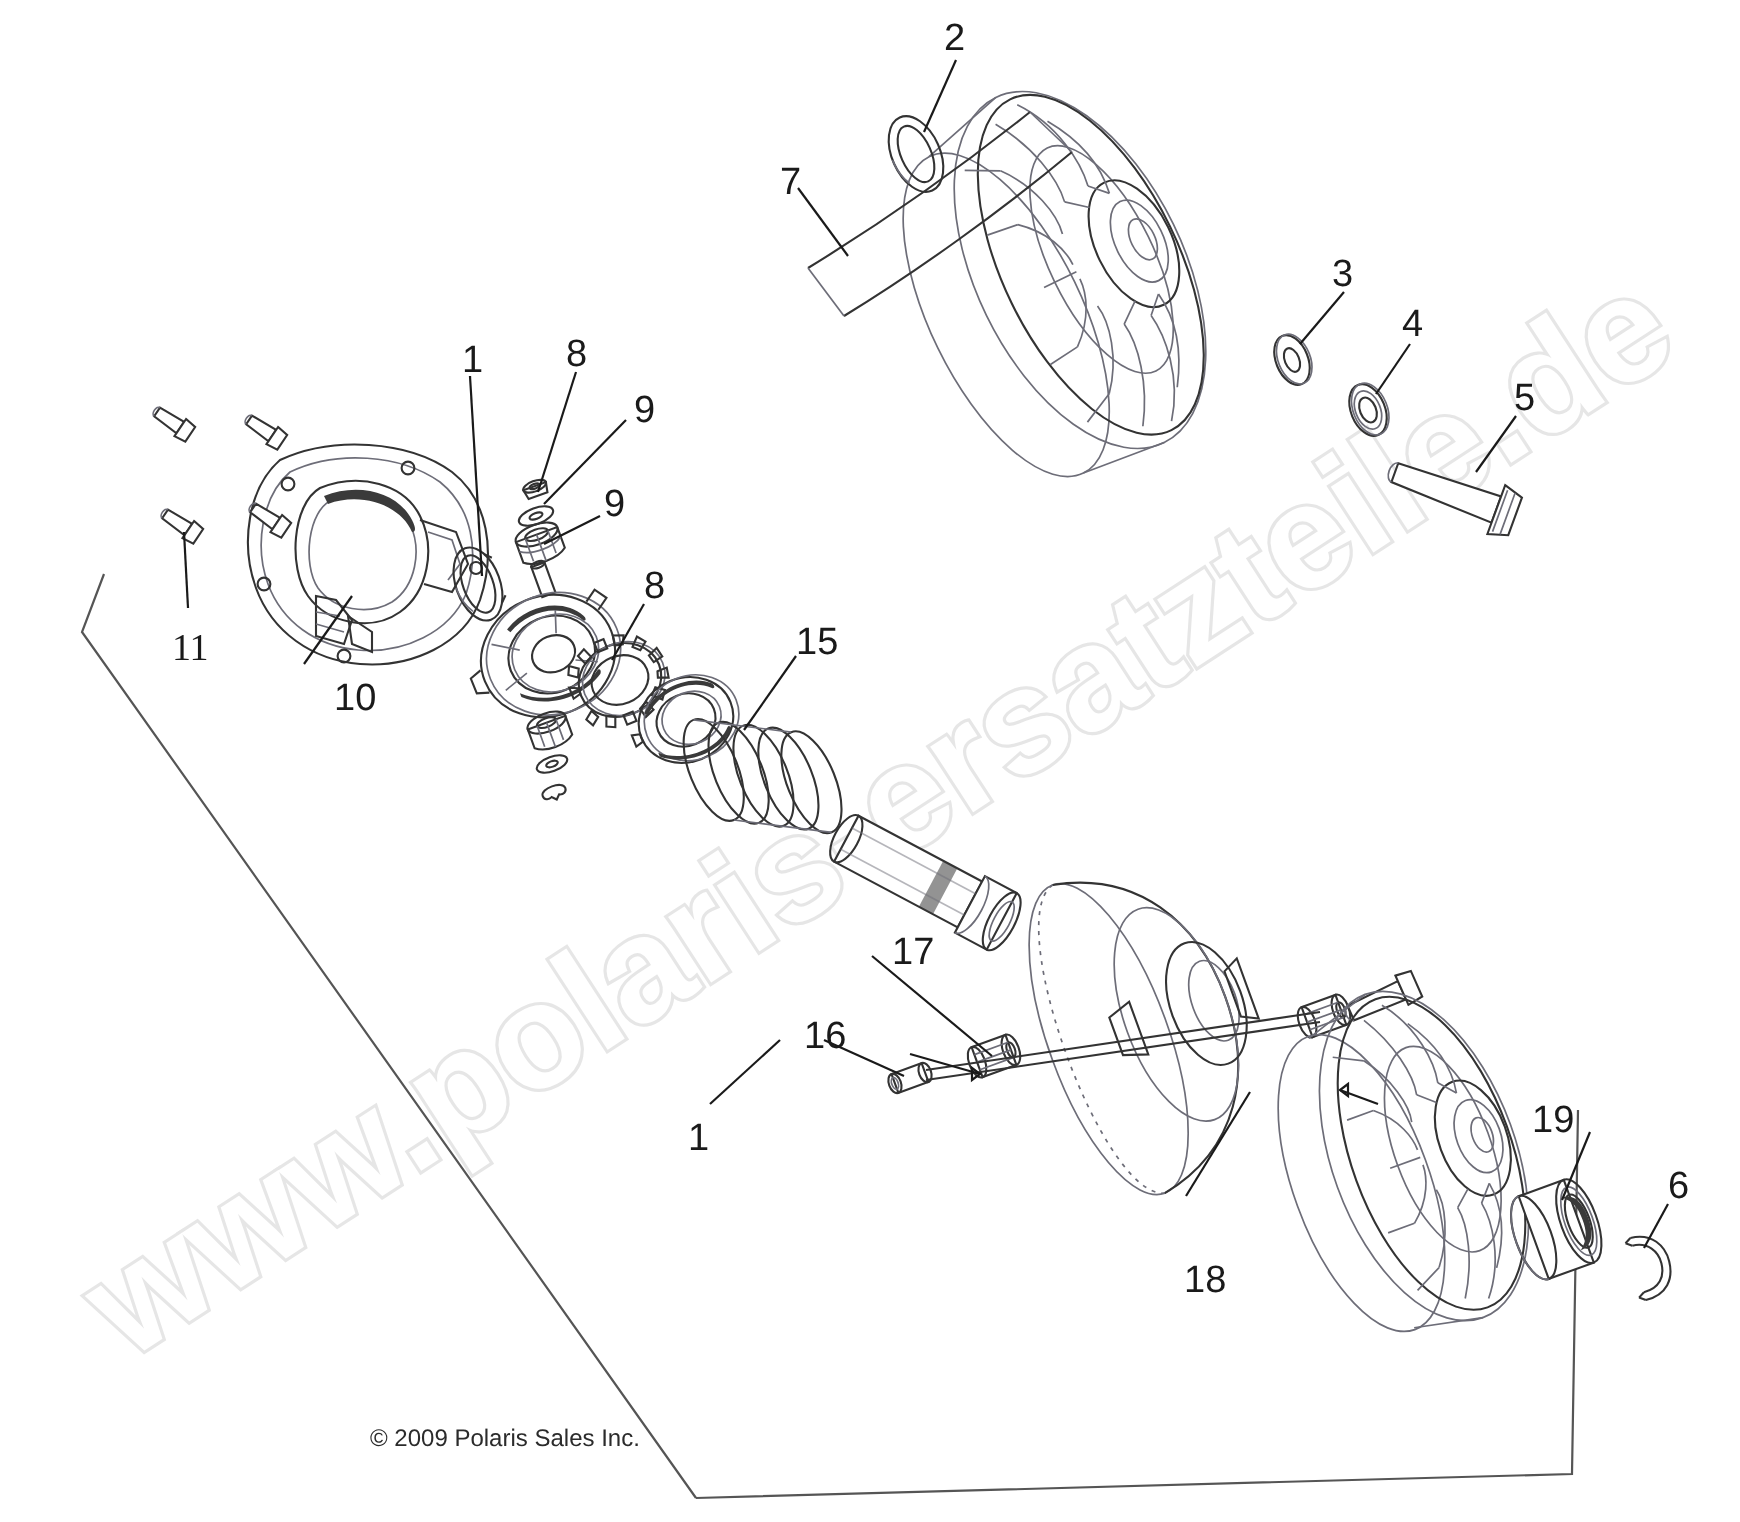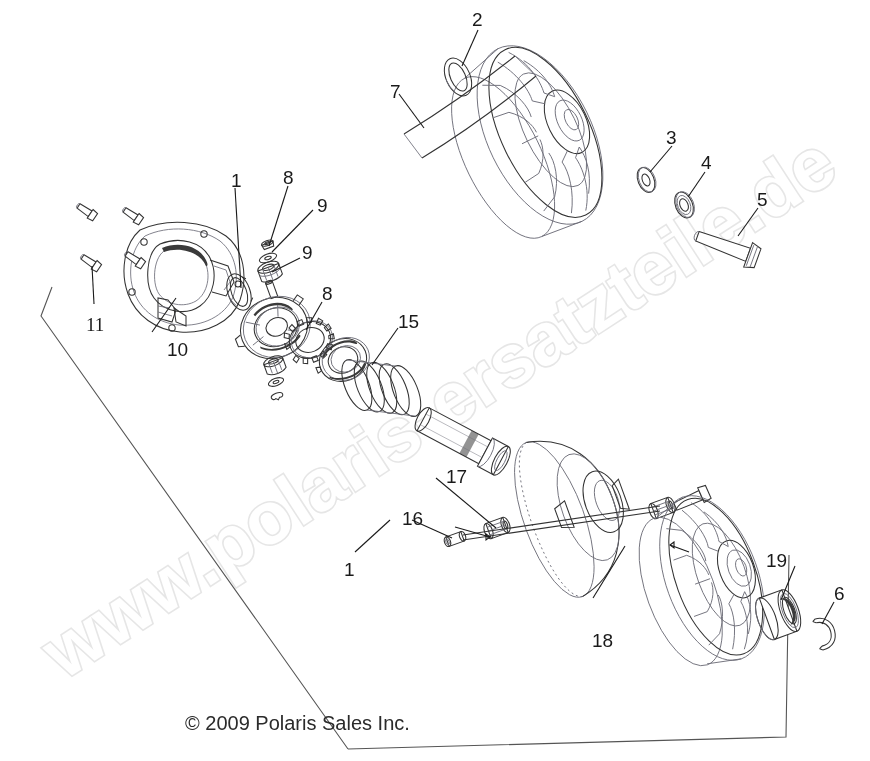--- a/index.html
+++ b/index.html
@@ -8,21 +8,21 @@
   #stage{position:relative;width:870px;height:761px;background:#fff;}
   #stage svg{position:absolute;left:0;top:0;}
   .wm{position:absolute;left:0;top:0;width:870px;height:761px;
       pointer-events:none;}
   .wmtext{font-family:"Liberation Sans","DejaVu Sans",sans-serif;
           font-weight:bold;font-size:74px;fill:#ffffff;
           stroke:#e6e6e6;stroke-width:3.2px;paint-order:stroke fill;}
   .lbl{position:absolute;font-size:19px;color:#1a1a1a;
        font-family:"Liberation Sans","DejaVu Sans",sans-serif;
        line-height:19px;white-space:nowrap;}
-  .copyright{position:absolute;left:185px;top:712px;font-size:20px;
+  .copyright{position:absolute;left:185px;top:712px;font-size:12px;
        color:#2b2b2b;white-space:nowrap;}
   .ln{stroke:#1a1a1a;stroke-width:1.1;fill:none;}
   .part{stroke:#333;stroke-width:1.05;fill:none;}
   .partl{stroke:#6d6d78;stroke-width:0.85;fill:none;}
   .partf{stroke:#333;stroke-width:1.05;fill:#ffffff;}
   .dk{fill:#3a3a3a;}
   .frame{stroke:#555;stroke-width:1.1;fill:none;}
 </style>
 </head>
 <body>

